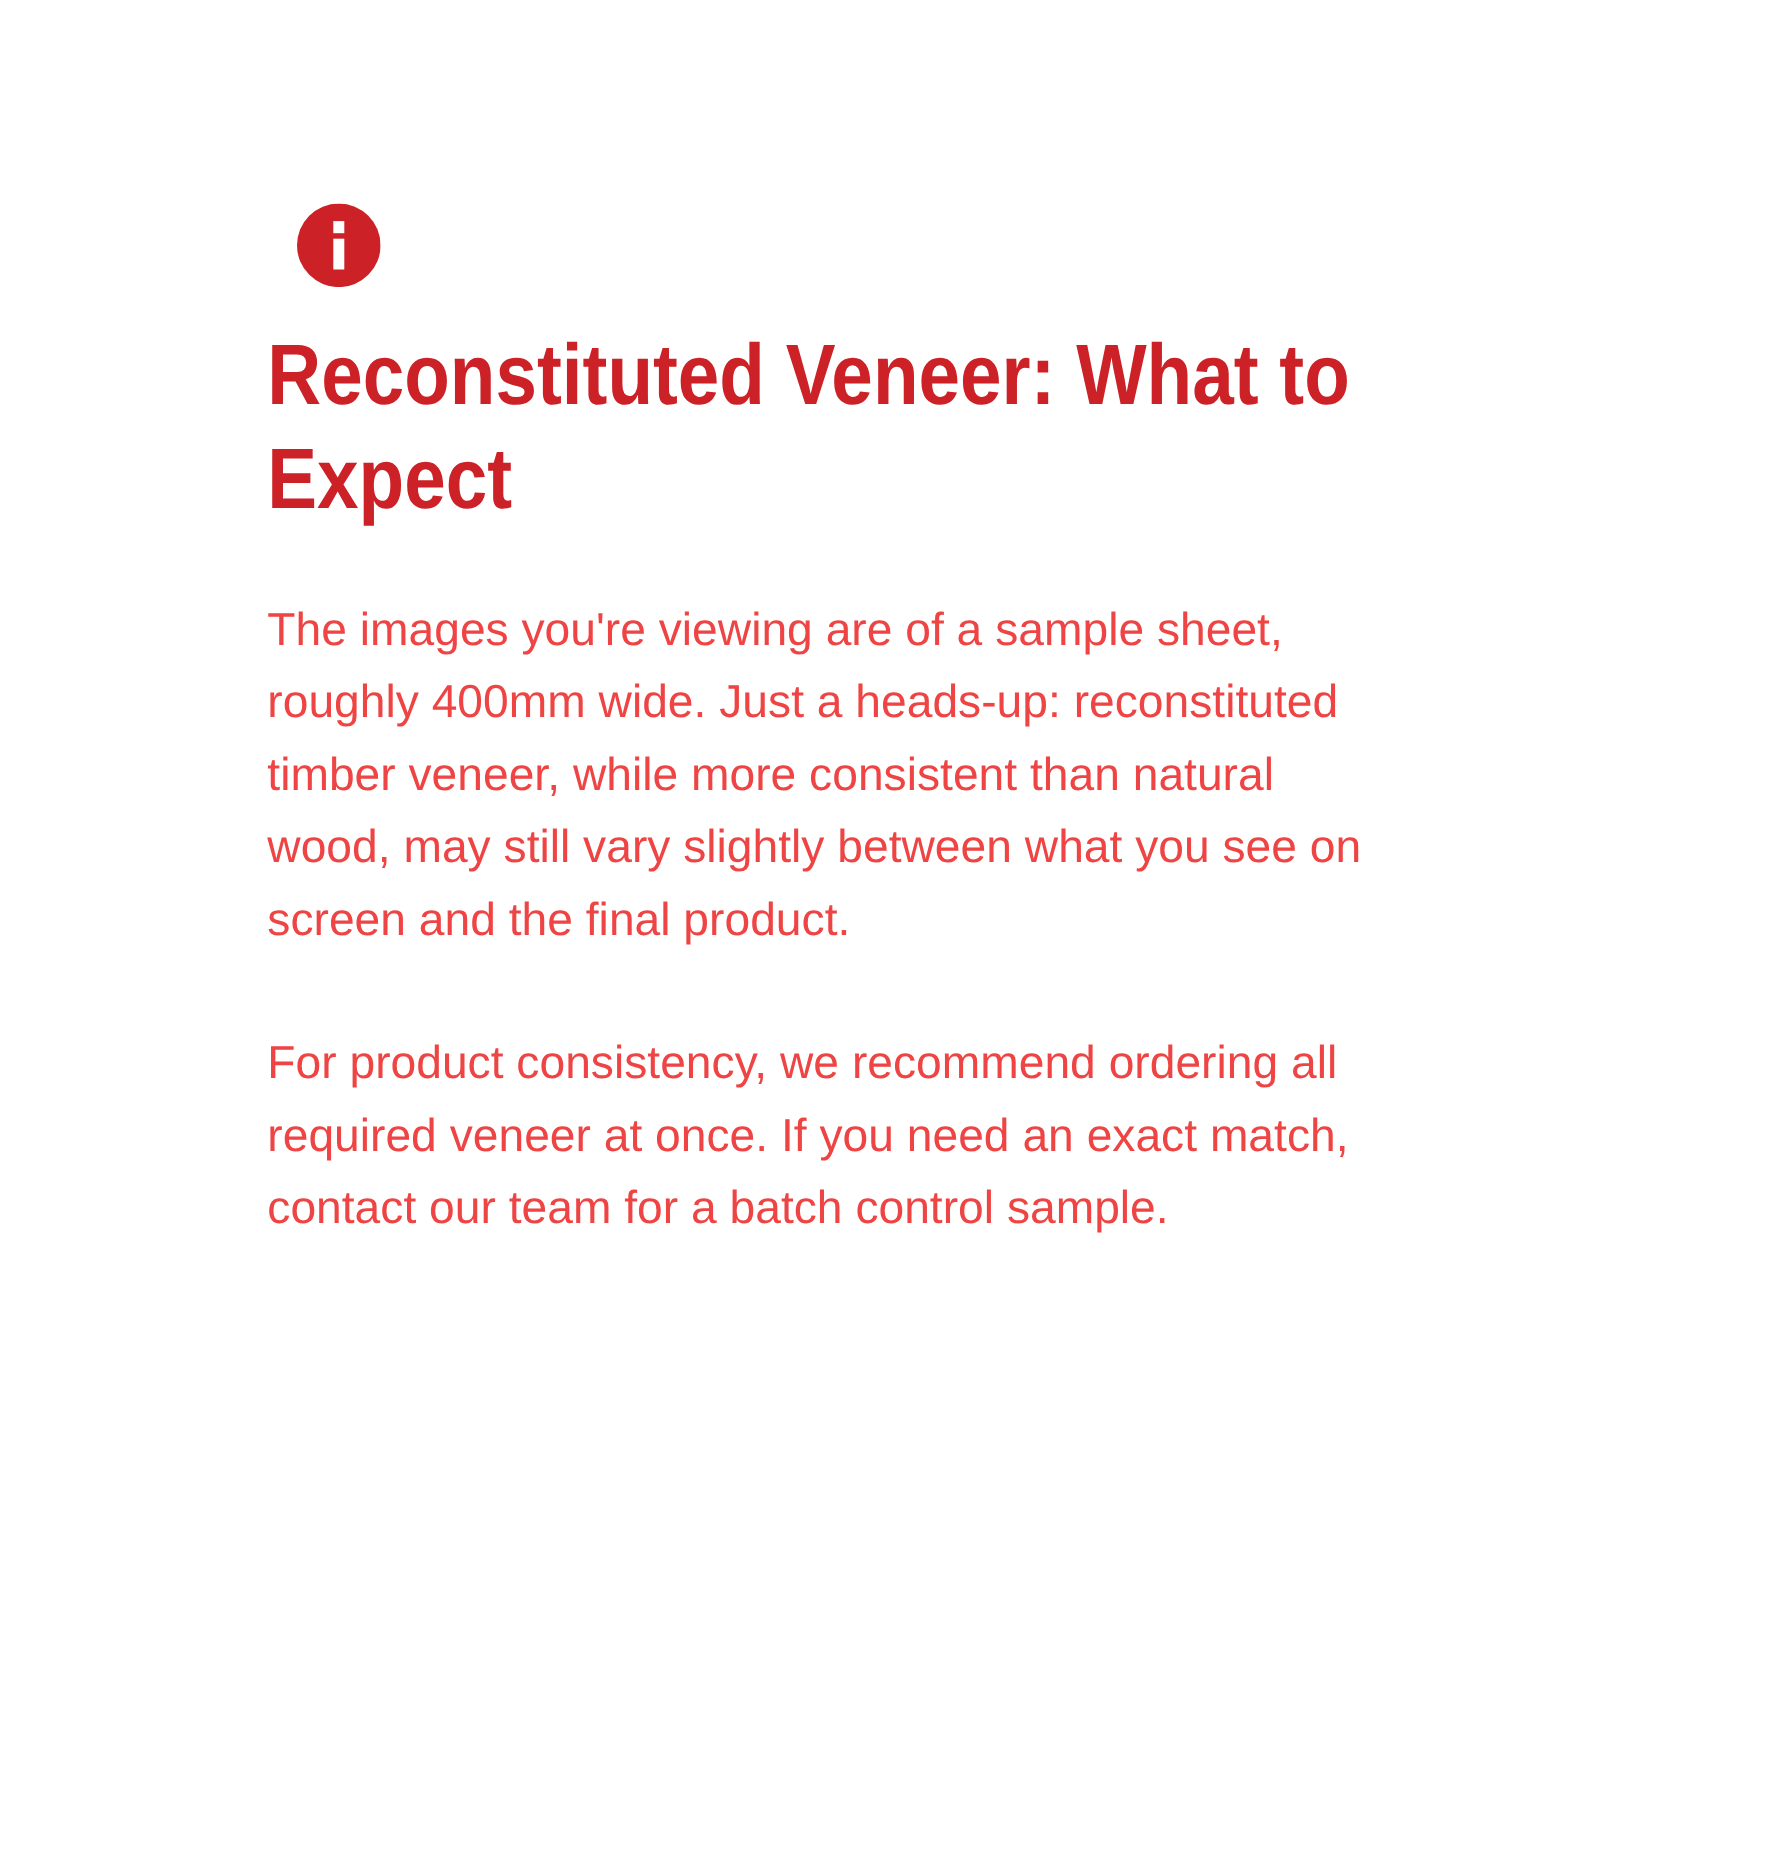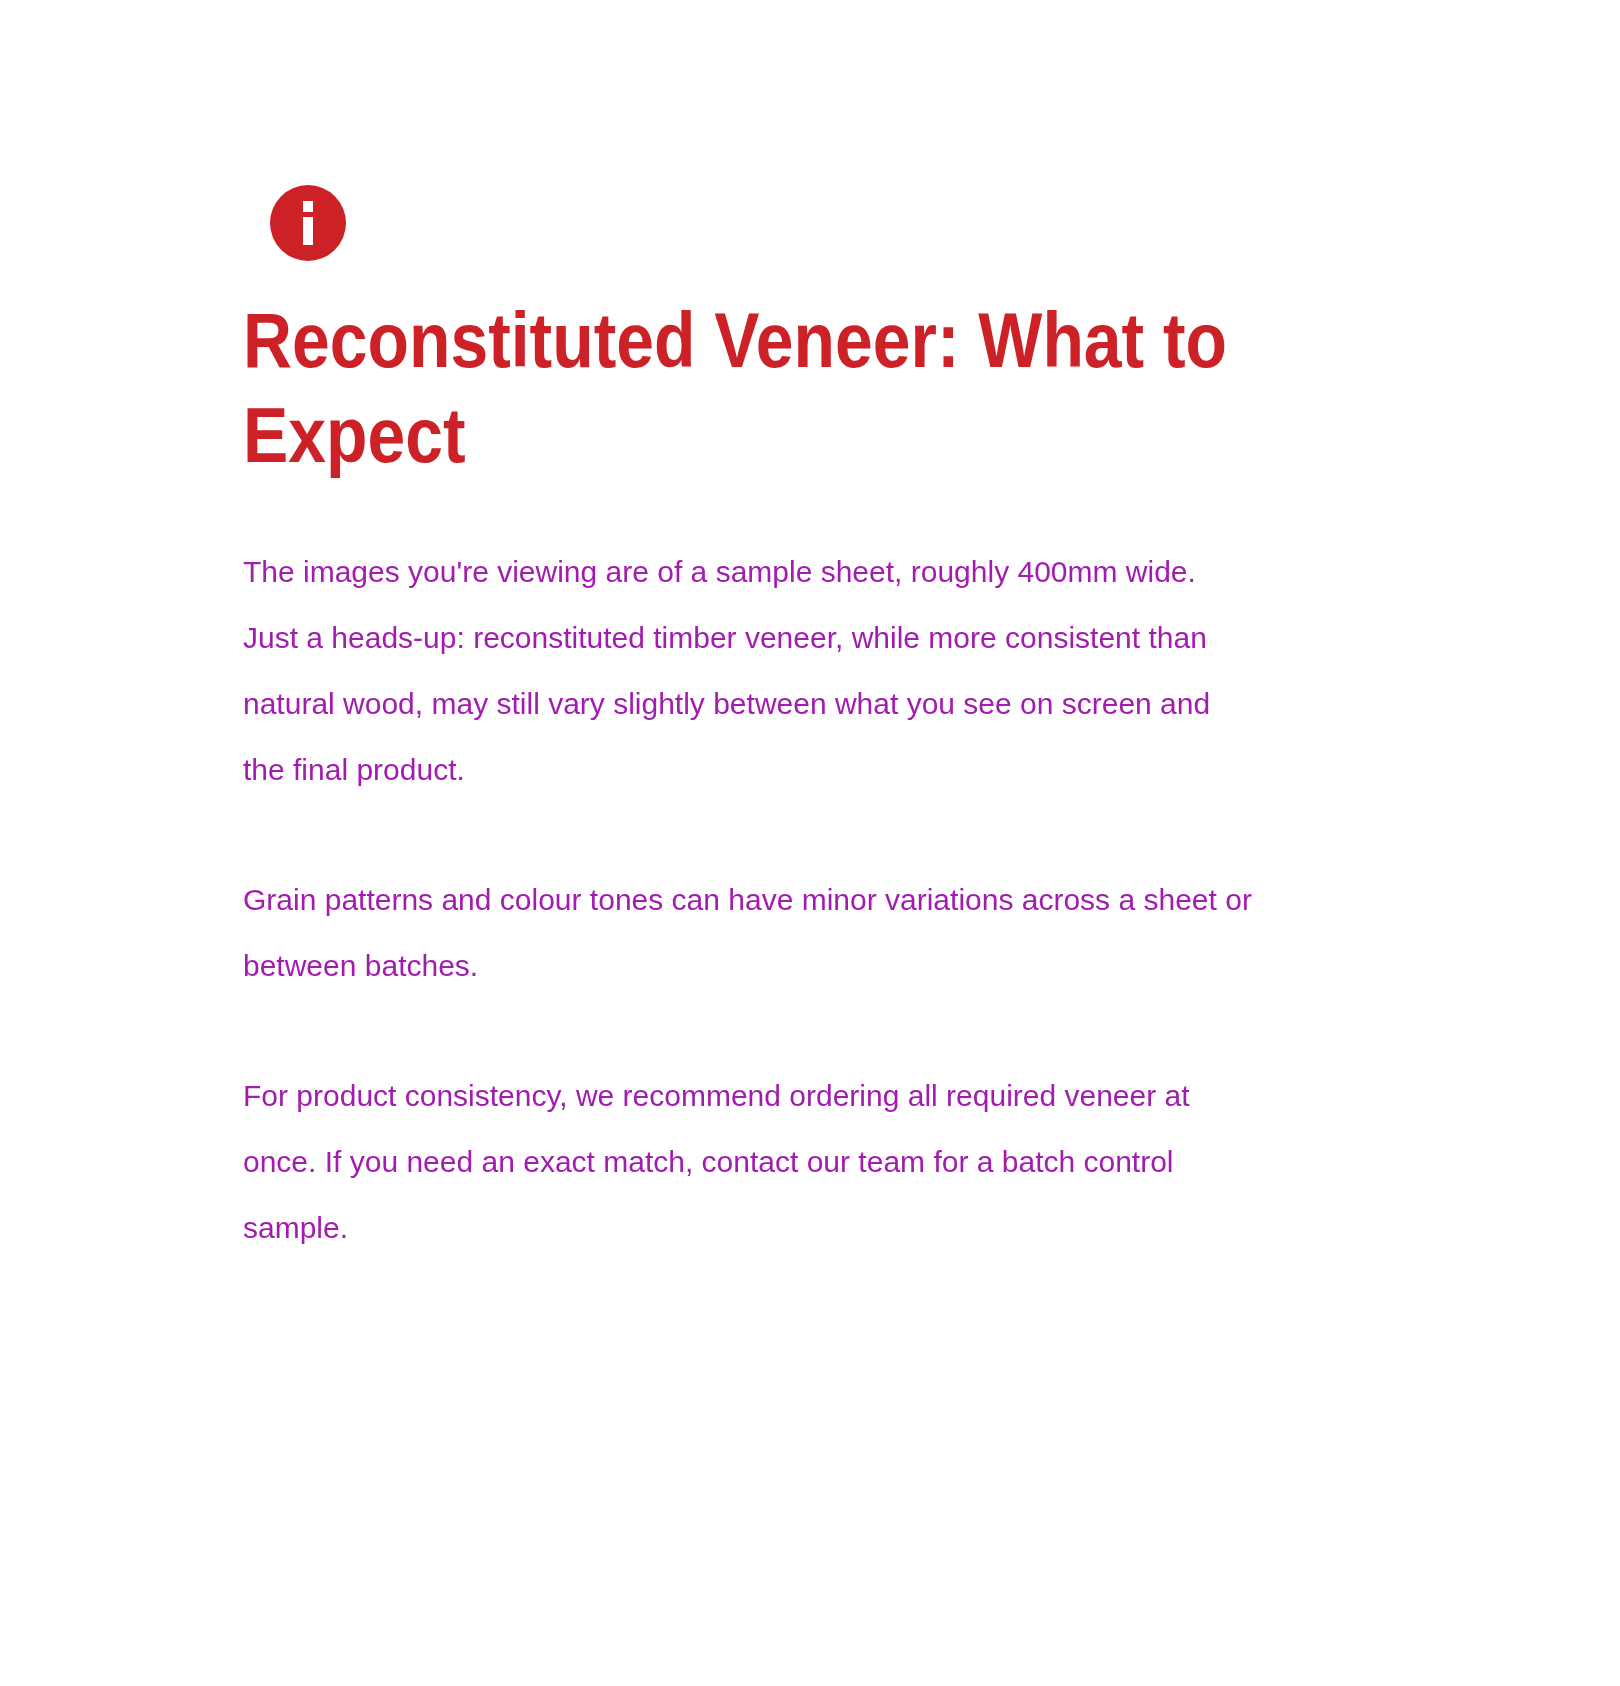--- a/index.html
+++ b/index.html
@@ -33,24 +33,24 @@
     line-height: 95px;
     font-weight: 700;
     color: #cc2127;
     letter-spacing: 0;
     transform: scaleX(0.87);
     transform-origin: left top;
   }
   p.body-paragraph {
     width: 1010px;
     margin: 64px 0 0 0;
-    font-size: 30px;
+    font-size: 42px;
     line-height: 66px;
     font-weight: 400;
-    color: #a21caf;
+    color: #ef4444;
     letter-spacing: 0;
   }
   p.body-paragraph.first {
     margin-top: 56px;
   }
 </style>
 </head>
 <body>
 
 <main class="info-section">
@@ -60,17 +60,16 @@
       <circle cx="38" cy="38" r="38" fill="#cc2127"></circle>
       <rect x="33" y="16" width="10" height="11" fill="#ffffff"></rect>
       <rect x="33" y="32" width="10" height="28" fill="#ffffff"></rect>
     </svg>
   </div>
 
   <h1 class="section-heading">Reconstituted Veneer: What to Expect</h1>
 
   <p class="body-paragraph first">The images you're viewing are of a sample sheet, roughly 400mm wide. Just a heads-up: reconstituted timber veneer, while more consistent than natural wood, may still vary slightly between what you see on screen and the final product.</p>
 
-  <p class="body-paragraph">Grain patterns and colour tones can have minor variations across a sheet or between batches.</p>
 
   <p class="body-paragraph">For product consistency, we recommend ordering all required veneer at once. If you need an exact match, contact our team for a batch control sample.</p>
 
 </main>
 
 </body></html>

